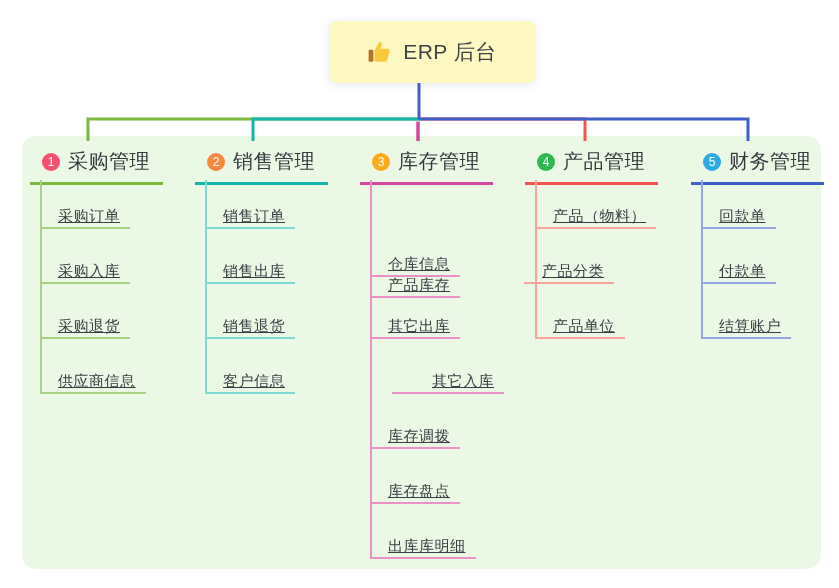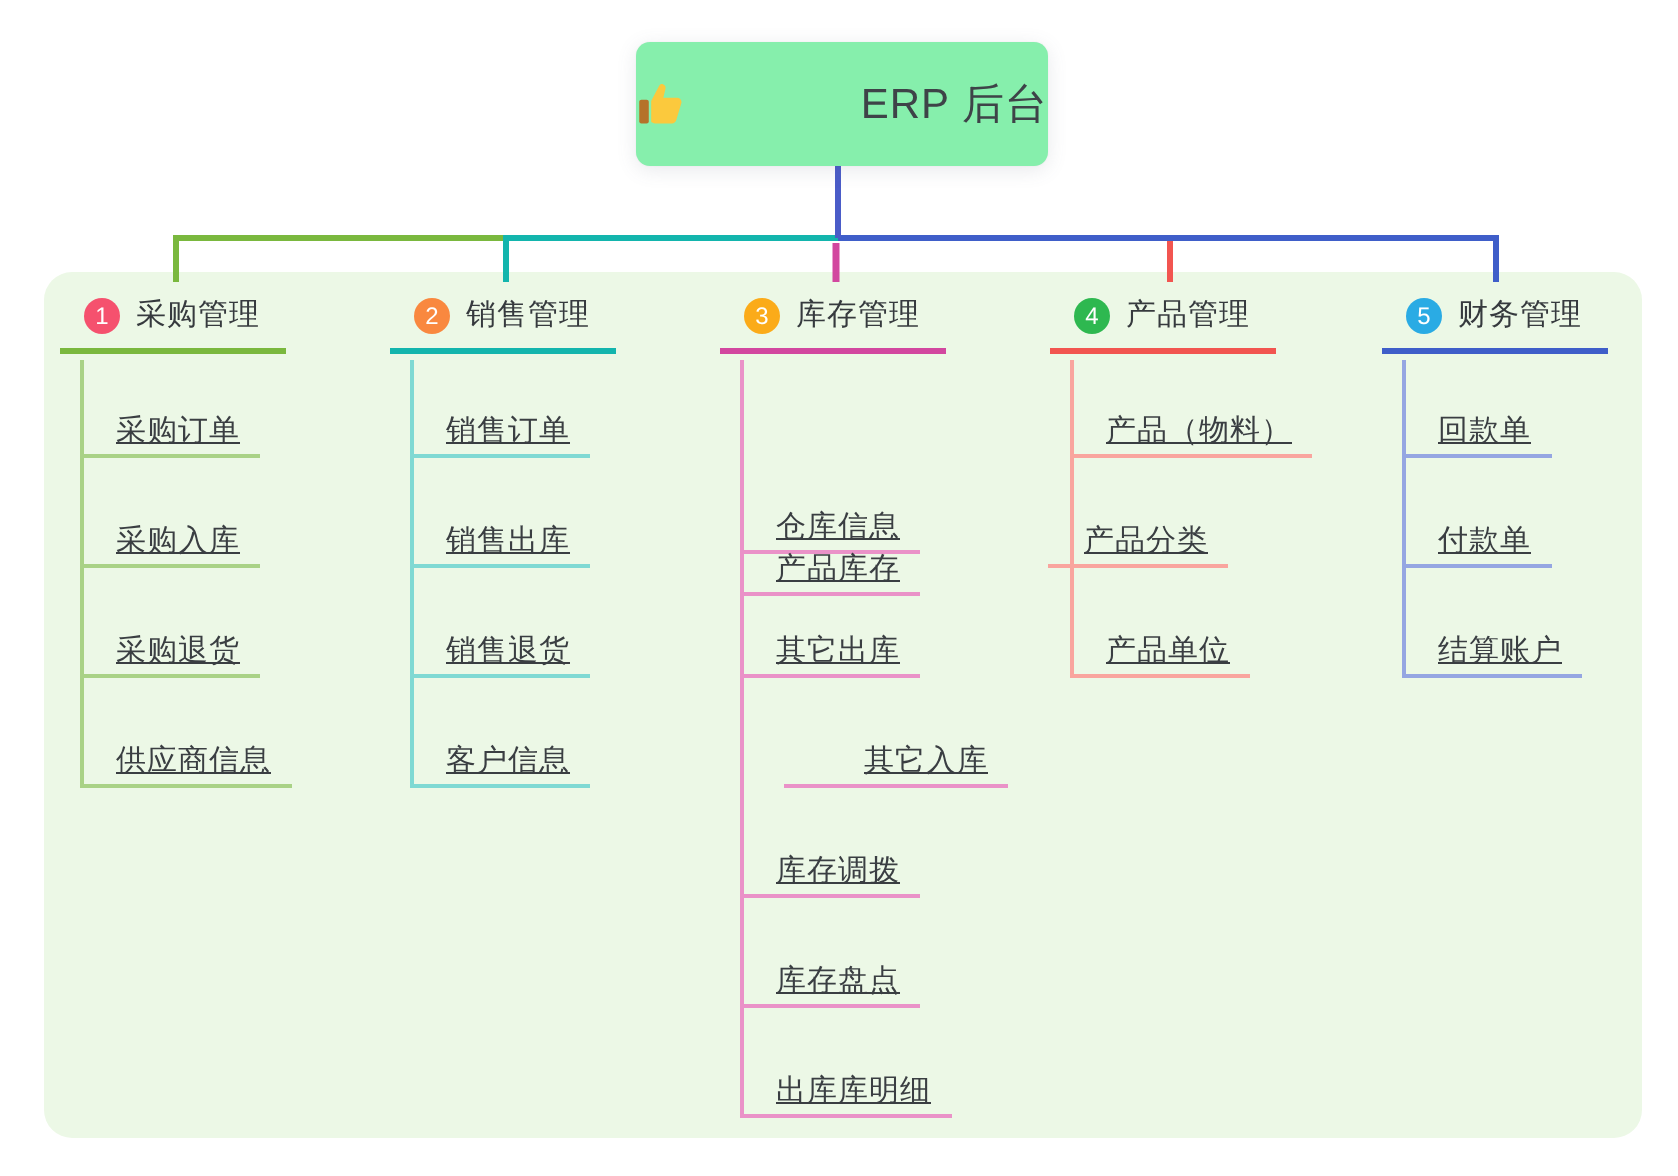--- a/index.html
+++ b/index.html
@@ -7,40 +7,40 @@
     width:839px;height:588px;position:relative;overflow:hidden;
     font-family:"Liberation Sans","DejaVu Sans",sans-serif;
     -webkit-font-smoothing:antialiased;
   }
   #panel{
     position:absolute;left:22px;top:136px;width:799px;height:433px;
     border-radius:14px;
   }
   #connectors{position:absolute;left:0;top:0;pointer-events:none;}
   #root-card{
-    position:absolute;left:318px;top:21px;width:206px;height:62px;
-    background:#86efac;border-radius:7px;
+    position:absolute;left:329px;top:21px;width:206px;height:62px;
+    background:#fef9c3;border-radius:7px;
     box-shadow:0 2px 10px rgba(90,100,120,0.14), 0 0 1px rgba(0,0,0,0.06);
-    display:flex;align-items:center;justify-content:space-between;gap:10px;
+    display:flex;align-items:center;justify-content:center;gap:10px;
     cursor:pointer;
   }
   #root-card .root-label{
     font-size:21px;color:#3e4348;font-weight:500;letter-spacing:0.5px;
   }
   .branch-header{
     position:absolute;display:flex;align-items:center;
     padding:0 13px 7px 12px;border-bottom:3px solid #888;
     cursor:pointer;white-space:nowrap;
   }
   .branch-badge{
     width:18px;height:18px;border-radius:50%;margin-right:8px;
     color:#ffffff;font-size:12px;line-height:18px;text-align:center;
     flex:0 0 18px;
   }
-  .branch-label{font-size:15px;color:#363a3e;font-weight:500;letter-spacing:0.5px;}
+  .branch-label{font-size:20px;color:#363a3e;font-weight:500;letter-spacing:0.5px;}
   .children-line{position:absolute;width:2px;}
   .child-node{
     position:absolute;white-space:nowrap;
     padding:0 10px 2px 18px;border-bottom:2px solid #bbb;
     font-size:15px;line-height:18px;color:#3a3e42;letter-spacing:0.5px;
     cursor:pointer;
     text-decoration:underline;
   }
 </style>
 </head>

